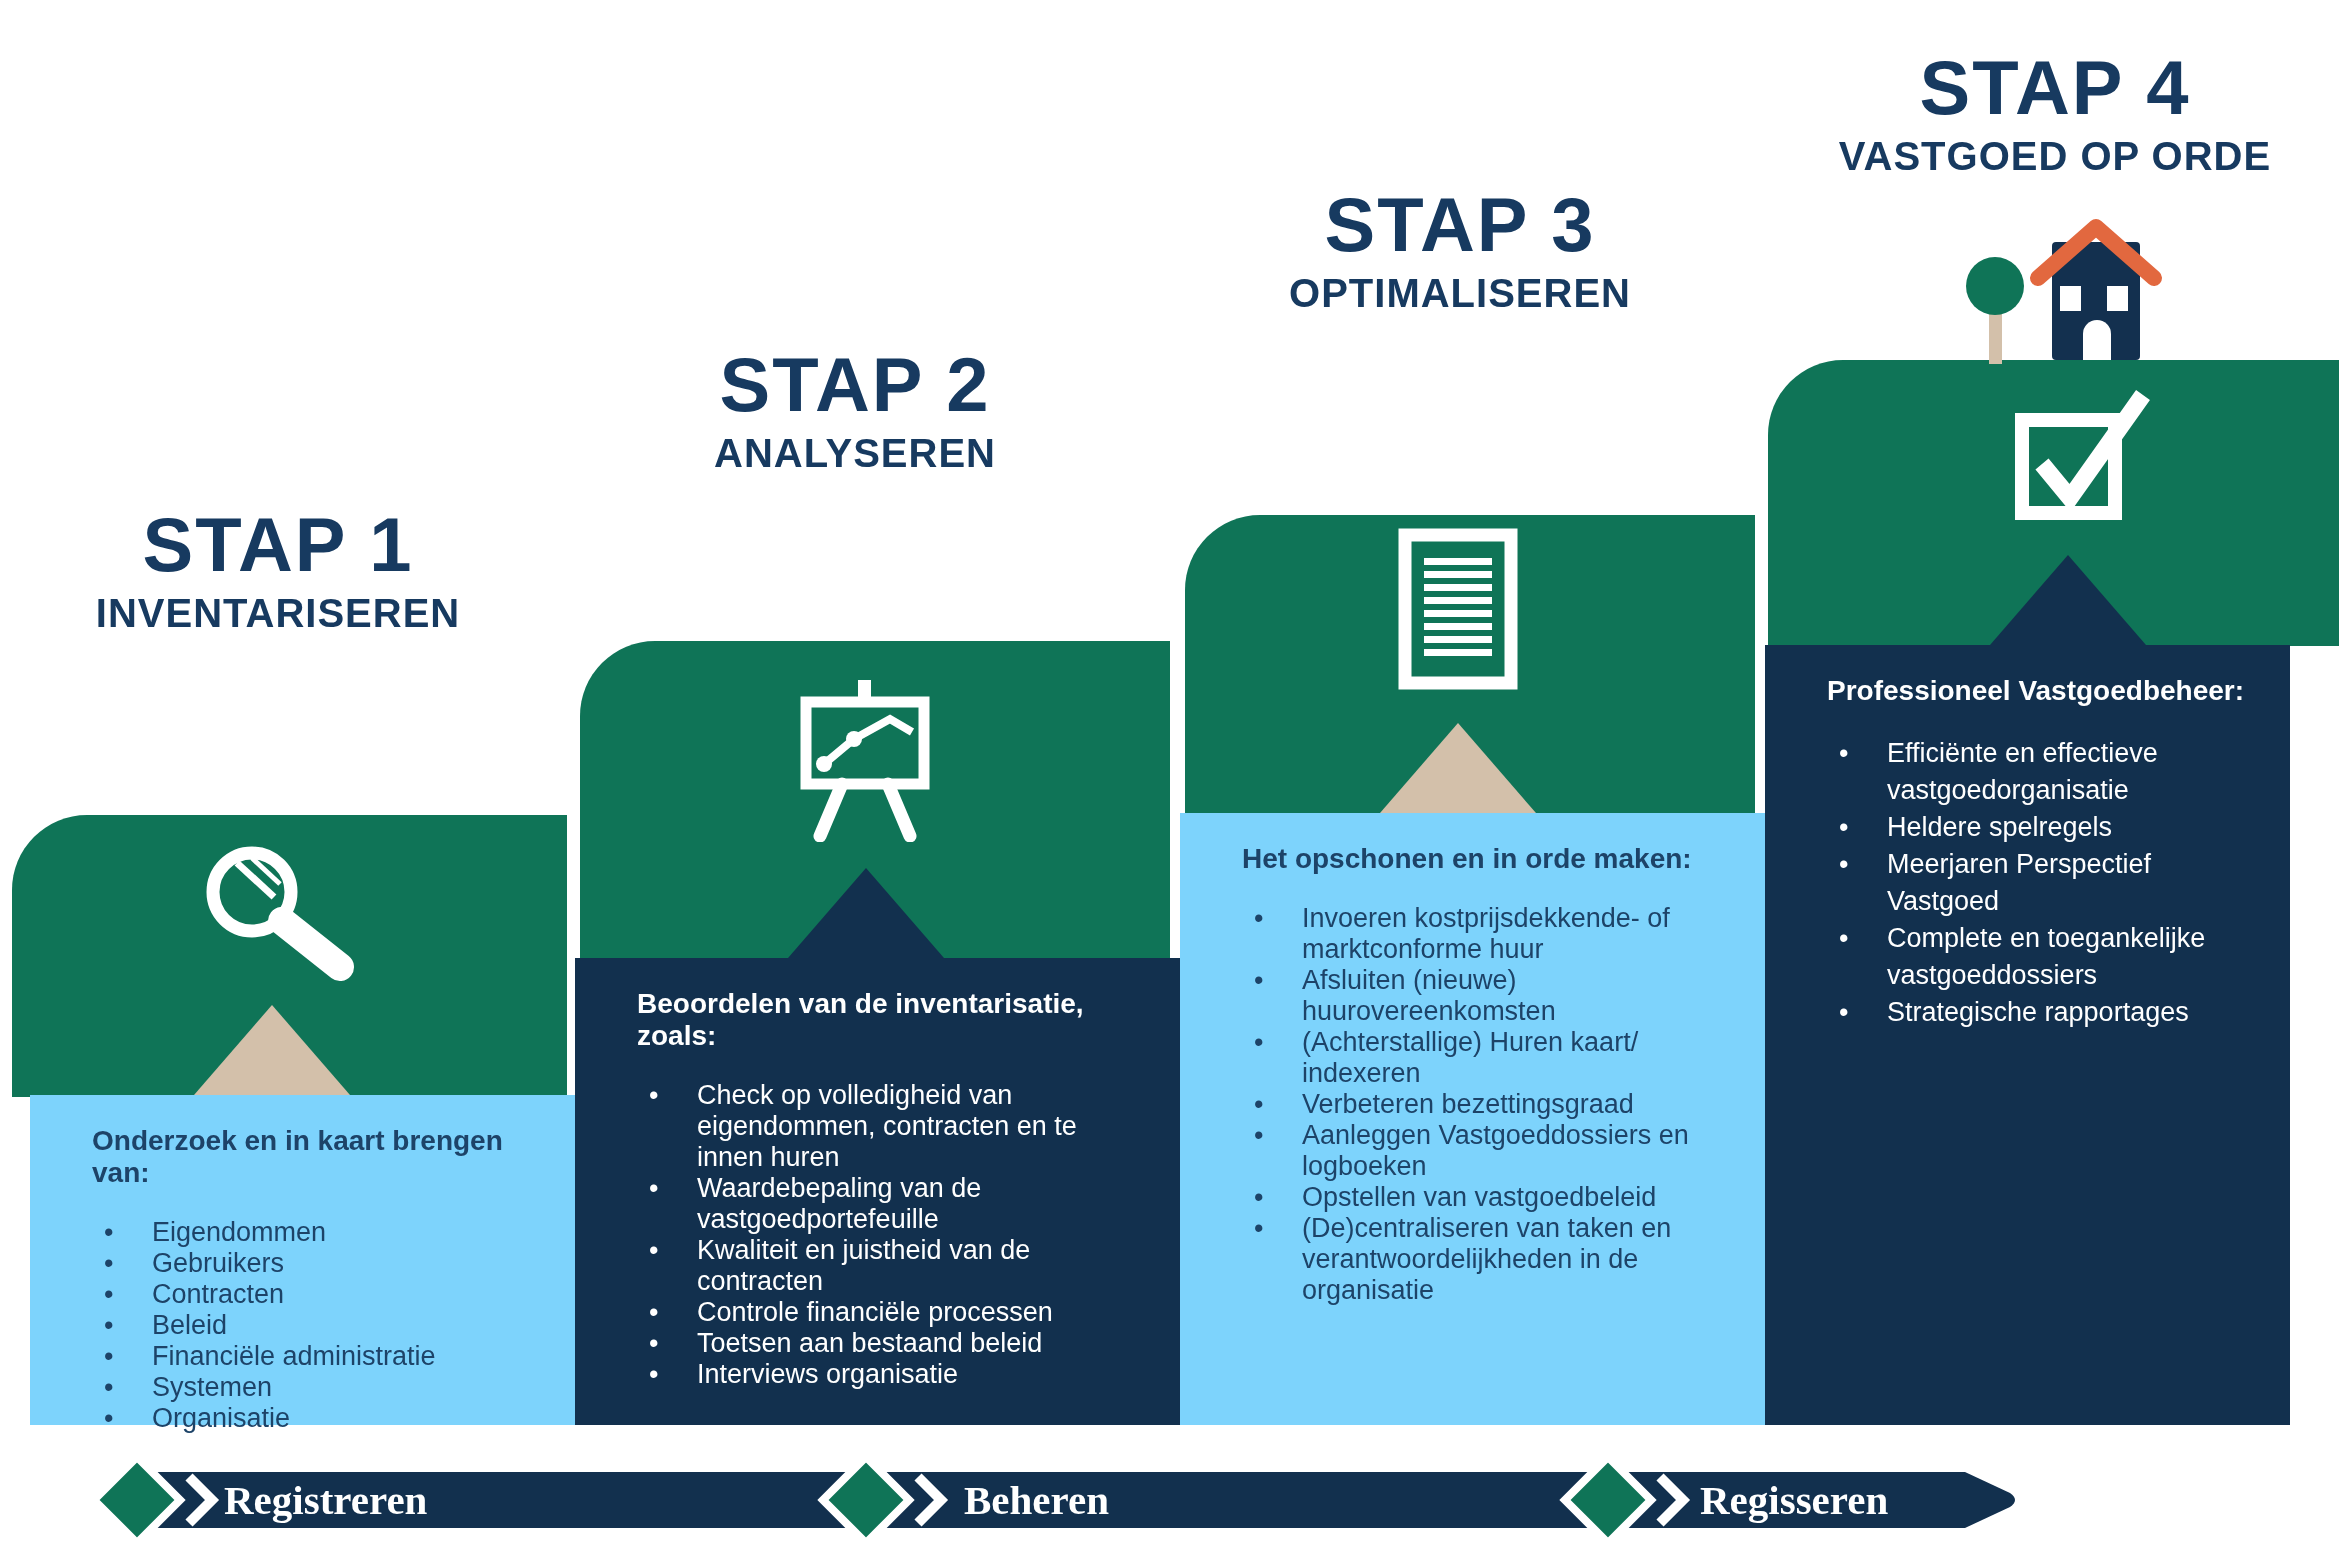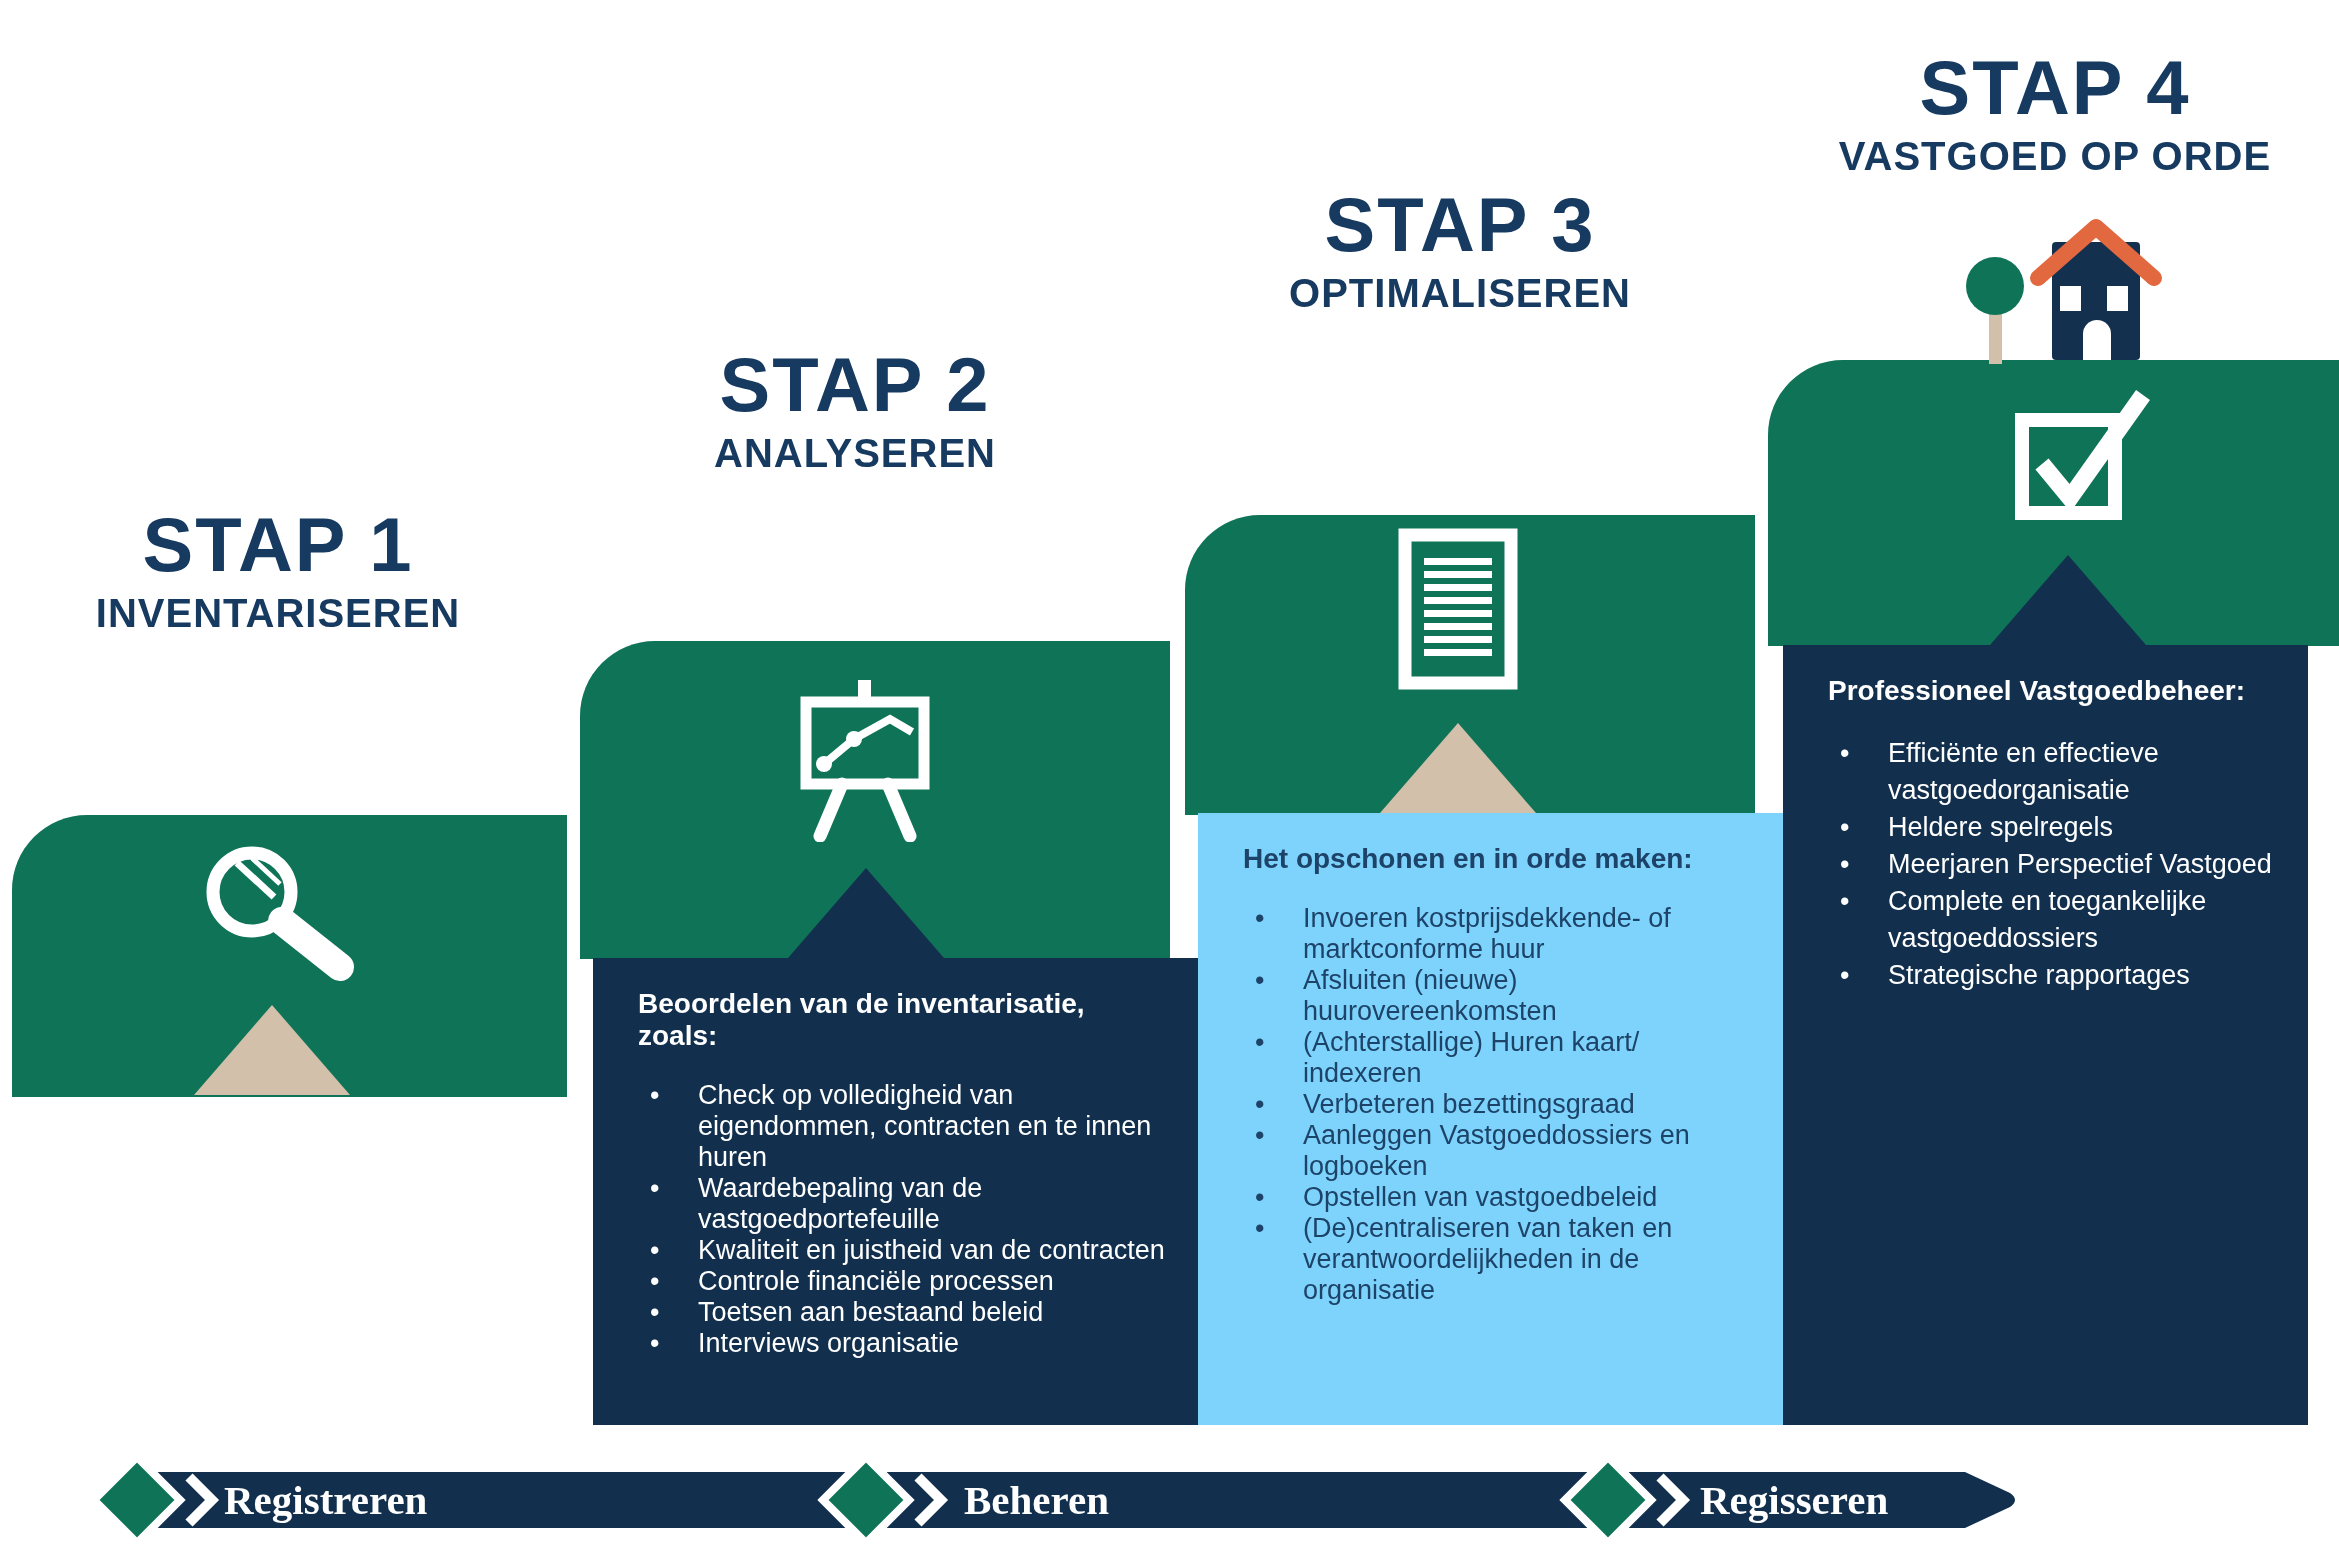--- a/index.html
+++ b/index.html
@@ -7,21 +7,21 @@
     position:relative;width:2339px;height:1557px;overflow:hidden;background:#ffffff;
     font-family:"Liberation Sans","DejaVu Sans",sans-serif;
   }
   
   .step-title{position:absolute;text-align:center;transform:translateX(-50%);color:#173A60;white-space:nowrap;}
   .step-title .big{font-size:76px;line-height:80px;font-weight:bold;letter-spacing:2px;margin:0;}
   .step-title .sub{font-size:40px;line-height:44px;font-weight:bold;letter-spacing:1px;margin:6px 0 0 0;}
   
   .green-block{position:absolute;background:#0F7457;border-top-left-radius:75px;}
   
-  .box{position:absolute;box-sizing:border-box;padding:30px 30px 0 45px;margin-left:18px;}
+  .box{position:absolute;box-sizing:border-box;padding:30px 30px 0 62px;}
   .box.tan{background:#7dd3fc;color:#1D4368;}
   .box.navy{background:#12304E;color:#ffffff;}
   .box h3{font-size:28px;line-height:32px;font-weight:bold;margin:0 0 28px 0;}
   .box ul{list-style:none;margin:0;padding:0;}
   .box li{position:relative;padding-left:60px;font-size:27px;line-height:31px;}
   .box li::before{content:"\2022";position:absolute;left:12px;}
   .box.loose li{line-height:37px;}
   
   .tri{position:absolute;width:0;height:0;border-left:78px solid transparent;border-right:78px solid transparent;}
   .tri.tan{border-bottom:90px solid #D3C0AA;}
@@ -103,20 +103,32 @@
   <svg class="icon-svg" style="left:1963px;top:256px;" width="66" height="108" viewBox="0 0 66 108">
     <rect x="26" y="48" width="13" height="60" fill="#D3C0AA"></rect>
     <circle cx="32" cy="30" r="29" fill="#0F7457"></circle>
   </svg>
 
   <div class="tri tan" style="left:194px;top:1005px;"></div>
   <div class="tri navy" style="left:788px;top:868px;"></div>
   <div class="tri tan" style="left:1380px;top:723px;"></div>
   <div class="tri navy" style="left:1990px;top:555px;"></div>
 
+  <div class="box tan" style="left:30px;top:1095px;width:545px;height:330px;">
+    <h3>Onderzoek en in kaart brengen van:</h3>
+    <ul>
+        <li>Eigendommen</li>
+        <li>Gebruikers</li>
+        <li>Contracten</li>
+        <li>Beleid</li>
+        <li>Financiële administratie</li>
+        <li>Systemen</li>
+        <li>Organisatie</li>
+      </ul>
+  </div>
   <div class="box navy" style="left:575px;top:958px;width:605px;height:467px;">
     <h3>Beoordelen van de inventarisatie, zoals:</h3>
     <ul>
         <li>Check op volledigheid van eigendommen, contracten en te innen huren</li>
         <li>Waardebepaling van de vastgoedportefeuille</li>
         <li>Kwaliteit en juistheid van de contracten</li>
         <li>Controle financiële processen</li>
         <li>Toetsen aan bestaand beleid</li>
         <li>Interviews organisatie</li>
       </ul>

